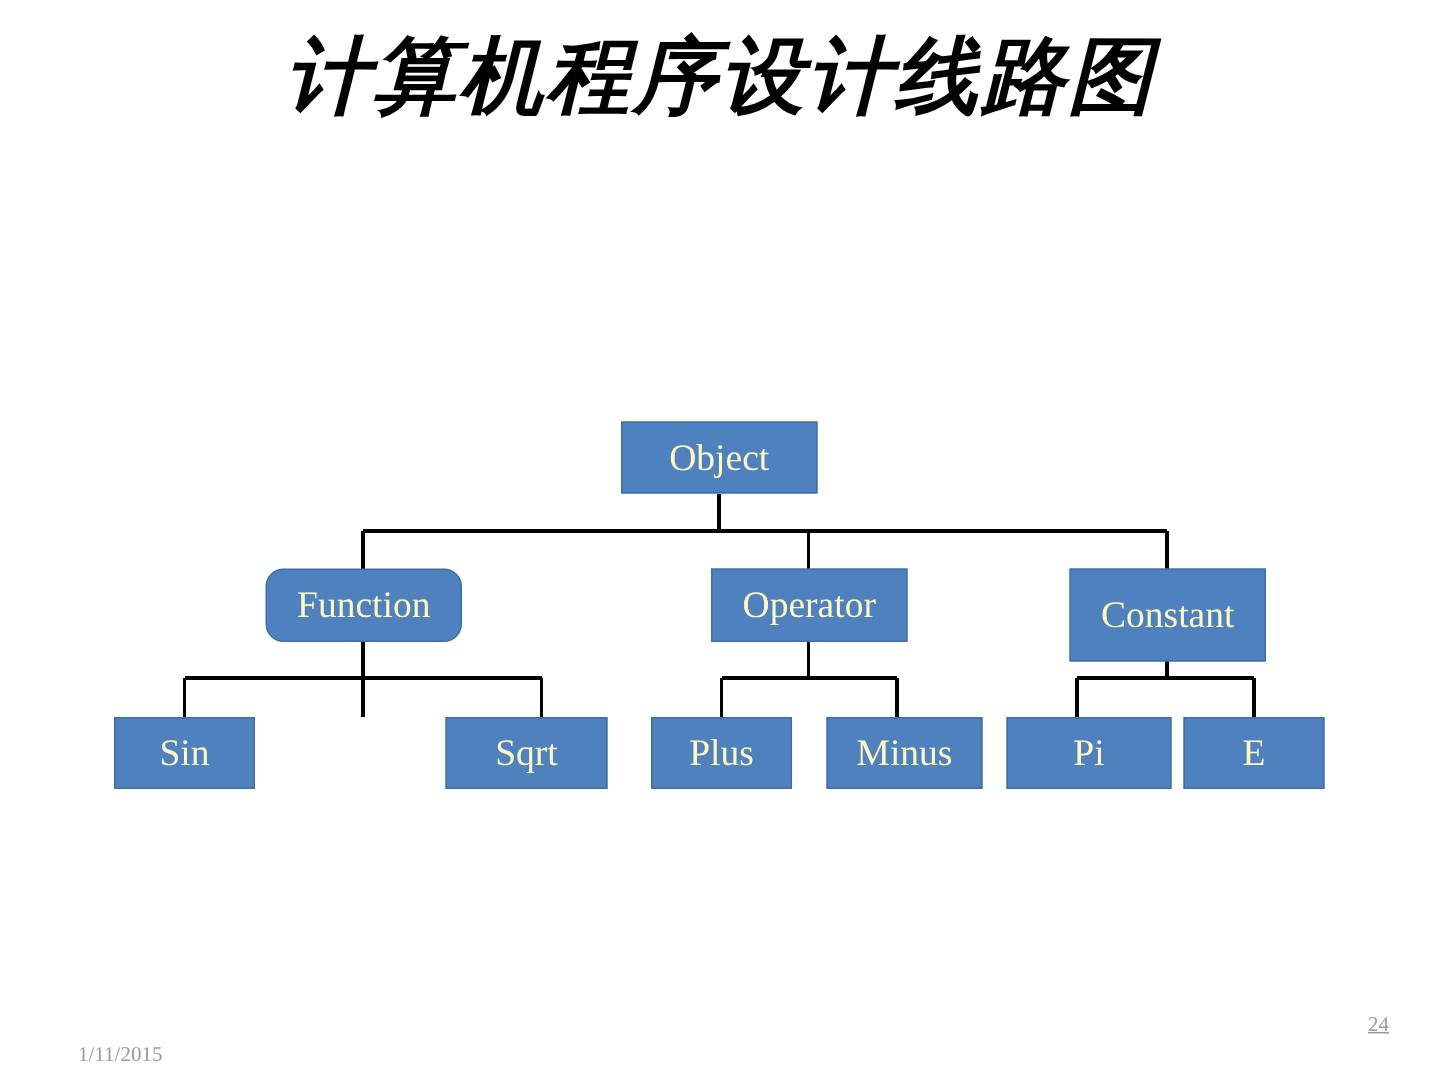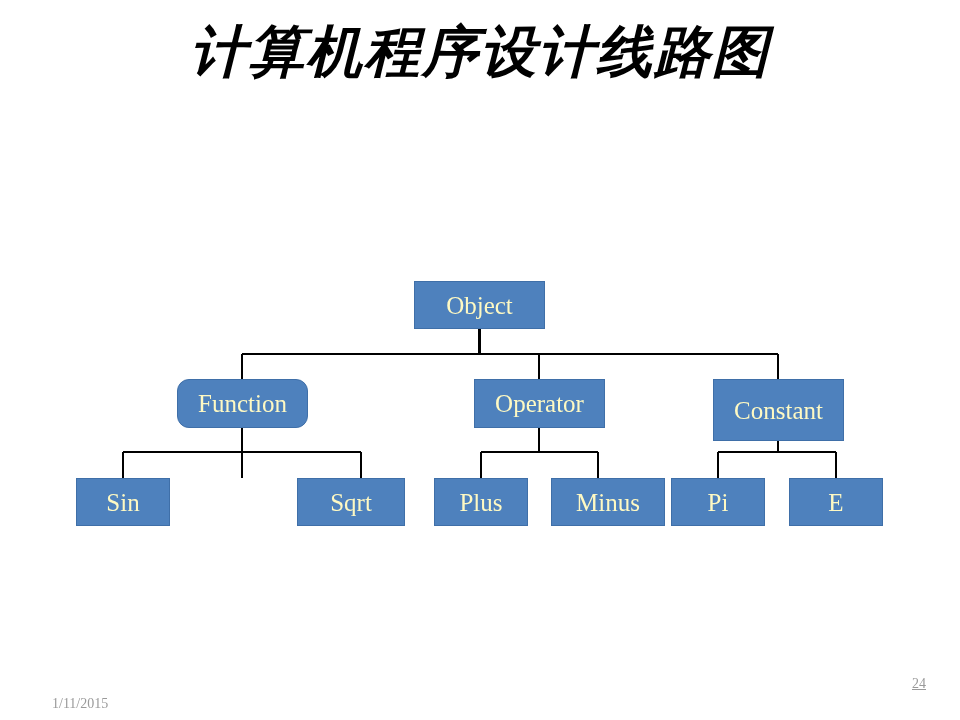--- a/index.html
+++ b/index.html
@@ -130,22 +130,22 @@
 
     <div class="node" style="left:414px; top:281px; width:131px; height:48px;">Object</div>
 
     <div class="node" style="left:177px; top:379px; width:131px; height:49px;border-radius:12px;">Function</div>
     <div class="node" style="left:474px; top:379px; width:131px; height:49px;">Operator</div>
     <div class="node" style="left:713px; top:379px; width:131px; height:62px;">Constant</div>
 
     <div class="node" style="left:76px; top:478px; width:94px; height:48px;">Sin</div>
     <div class="node" style="left:297px; top:478px; width:108px; height:48px;text-align:center;">Sqrt</div>
     <div class="node" style="left:434px; top:478px; width:94px; height:48px;">Plus</div>
-    <div class="node" style="left:551px; top:478px; width:114px; height:48px;">Minus</div>
-    <div class="node" style="left:671px; top:478px; width:94px; height:48px;">Pi</div>
+    <div class="node" style="left:551px; top:478px; width:104px; height:48px;">Minus</div>
+    <div class="node" style="left:671px; top:478px; width:110px; height:48px;">Pi</div>
     <div class="node" style="left:789px; top:478px; width:94px; height:48px;">E</div>
 
   </div>
 
   <div class="footer-date">1/11/2015</div>
 
   <div class="footer-pagenum">24</div>
 
 </div>
 

